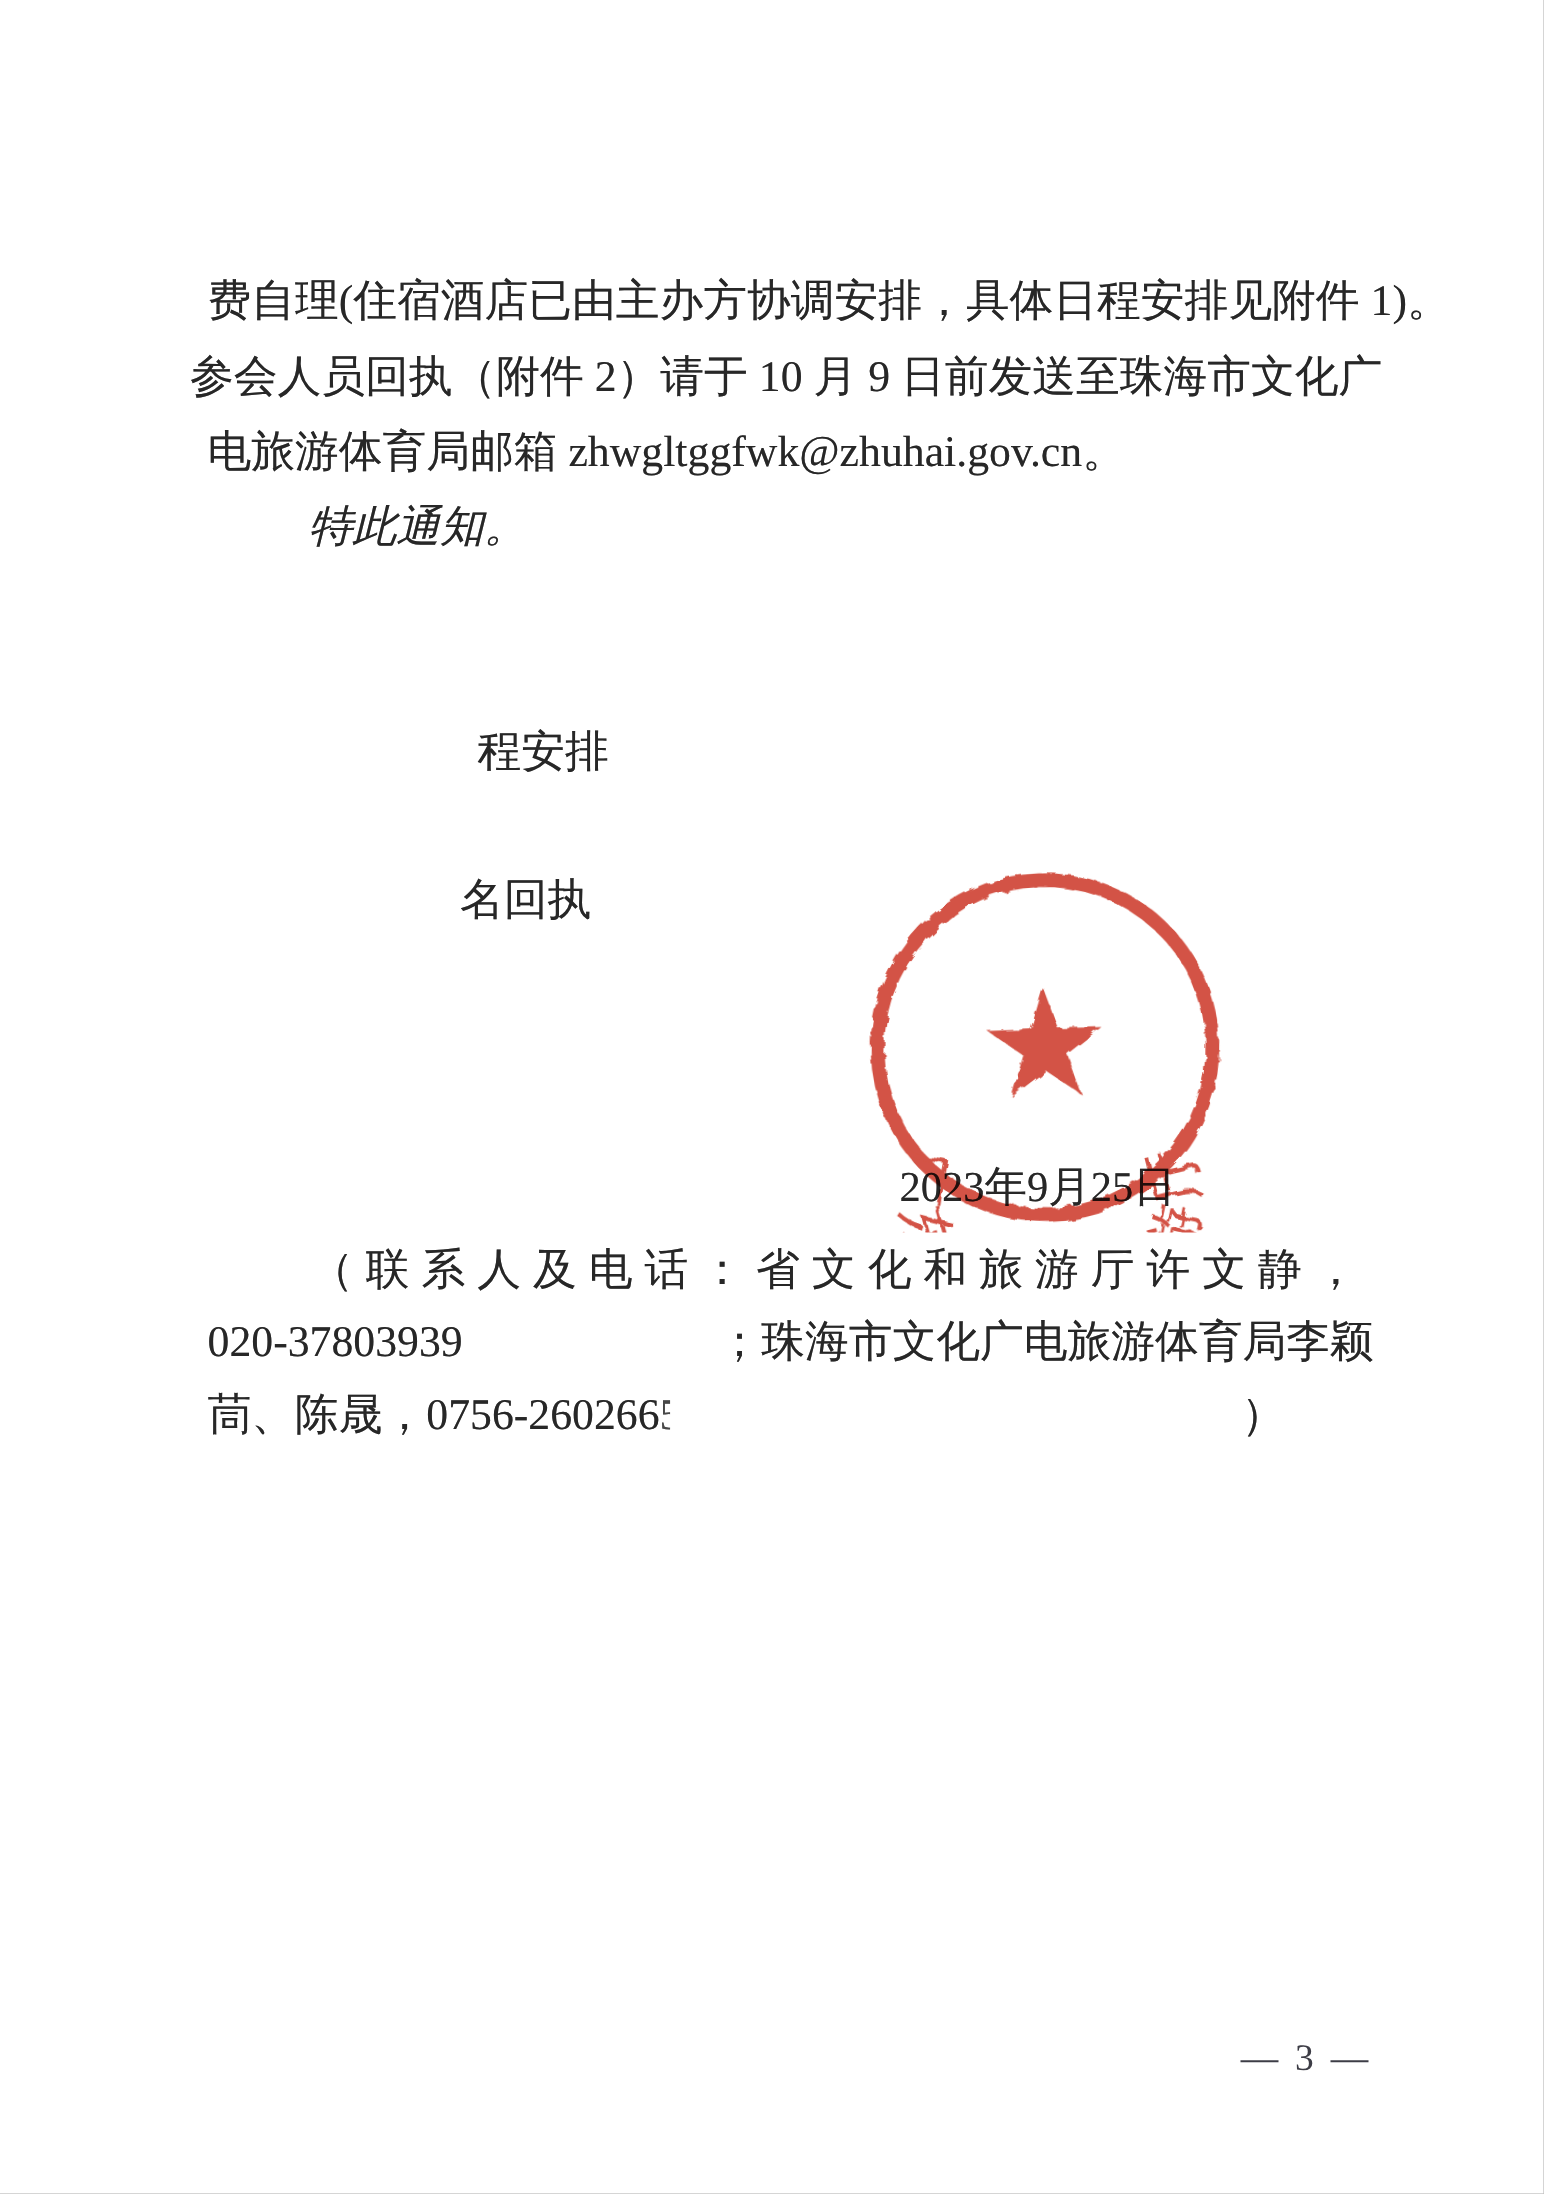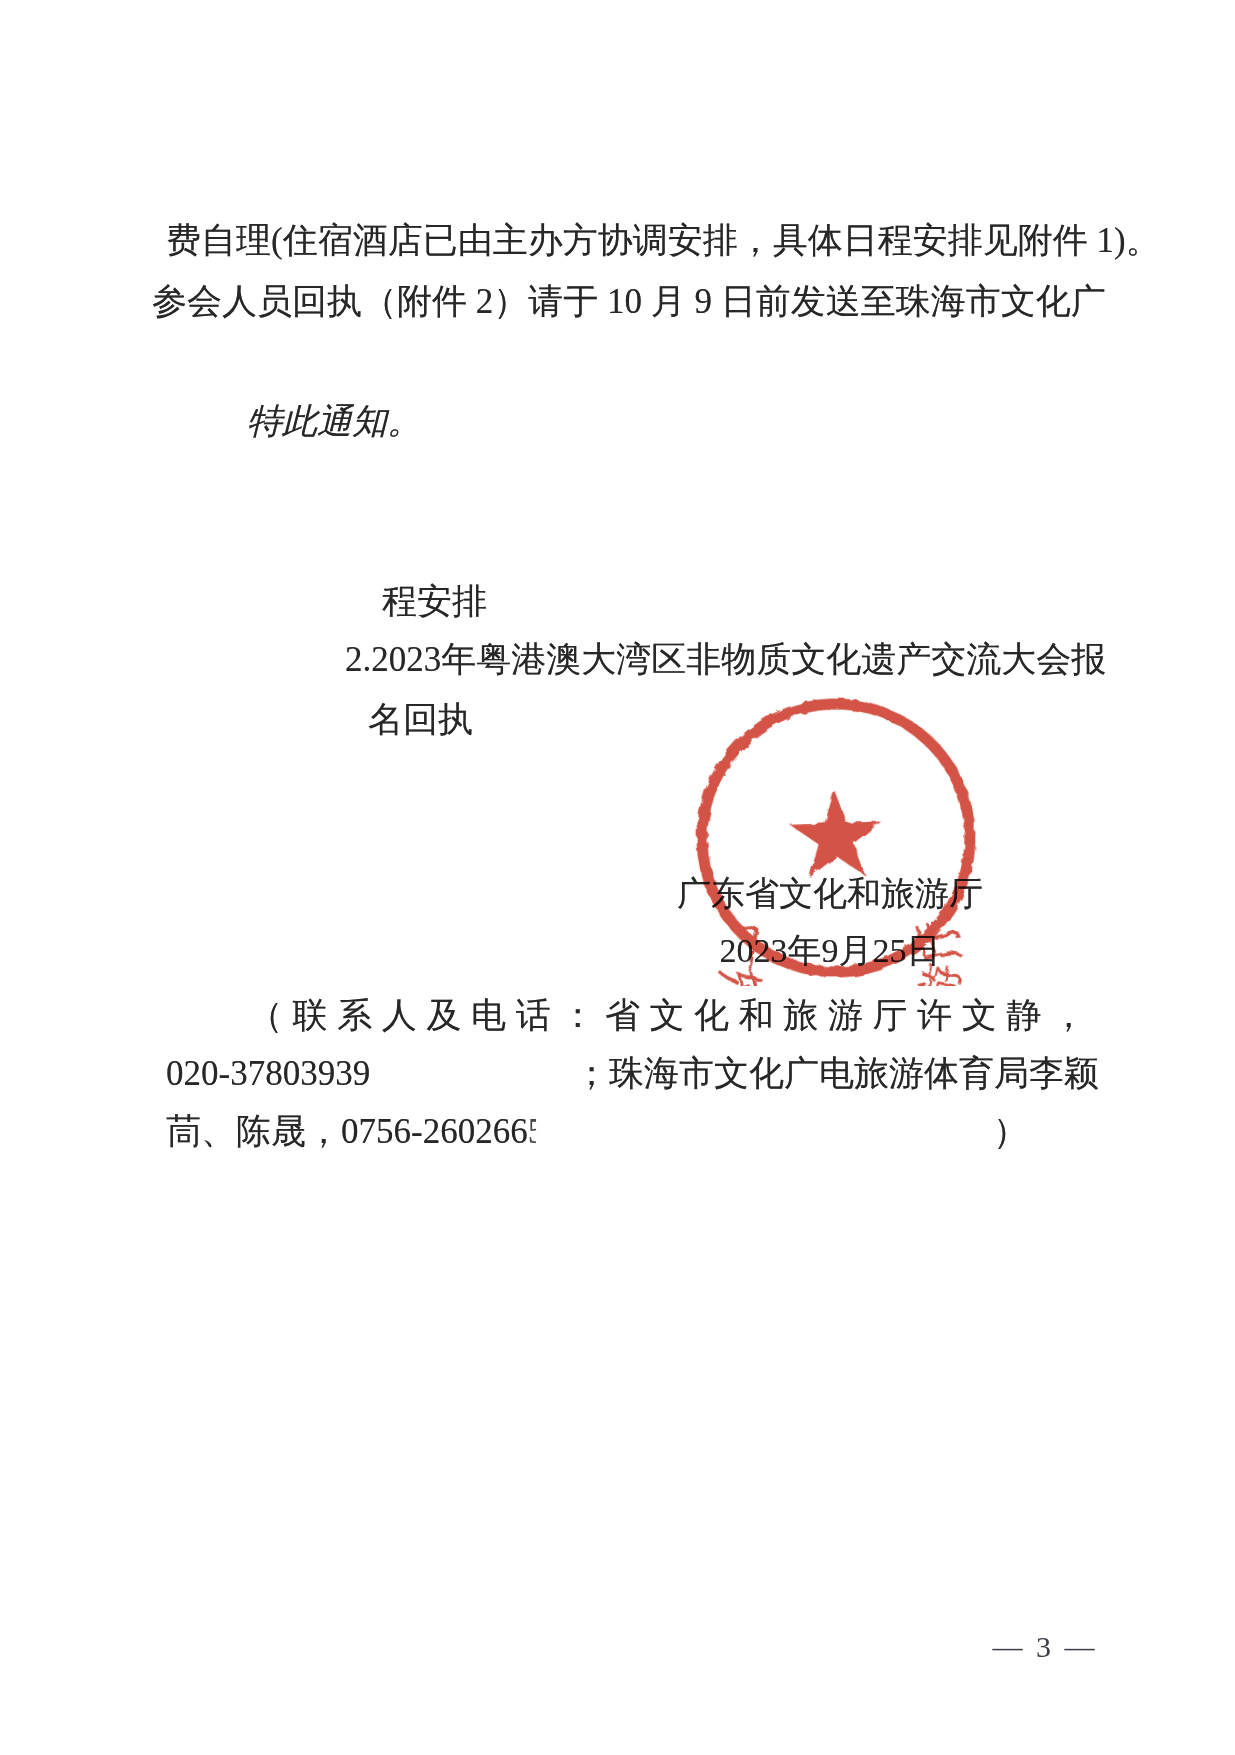--- a/index.html
+++ b/index.html
@@ -48,27 +48,26 @@
     white-space:nowrap;
   }
 </style>
 </head>
 <body>
 
 <div class="page">
 
   <div class="txt" style="left:166px;top:219px;">费自理(住宿酒店已由主办方协调安排，具体日程安排见附件 1)。</div>
   <div class="txt" style="left:152px;top:280px;">参会人员回执（附件 2）请于 10 月 9 日前发送至珠海市文化广</div>
+  <div class="txt" style="left:166px;top:340px;">电旅游体育局邮箱 zhwgltggfwk@zhuhai.gov.cn。</div>
   <div class="txt" style="left:247px;top:400px;font-style:italic;">特此通知。</div>
 
   <div class="txt" style="left:382px;top:580px;">程安排</div>
-  <div class="txt" style="left:345px;top:638px;">2.2023年粤港澳大湾区非物质文化遗产交流大会报</div>
   <div class="txt" style="left:368px;top:698px;">名回执</div>
 
-  <div class="txt centered" style="left:660px;top:873px;width:340px;font-size:34px;">广东省文化和旅游厅</div>
   <div class="txt centered" style="left:660px;top:930px;width:340px;font-size:34px;">2023年9月25日</div>
 
   <svg class="seal" viewBox="-148 -148 296 296">
     <defs>
       <filter id="rough" x="-15%" y="-15%" width="130%" height="130%">
         <feTurbulence type="fractalNoise" baseFrequency="0.11" numOctaves="2" seed="7" result="n"></feTurbulence>
         <feDisplacementMap in="SourceGraphic" in2="n" scale="5"></feDisplacementMap>
       </filter>
       <path id="sealArc" d="M -99 62 A 117 117 0 1 0 99 62" fill="none"></path>
     </defs>

